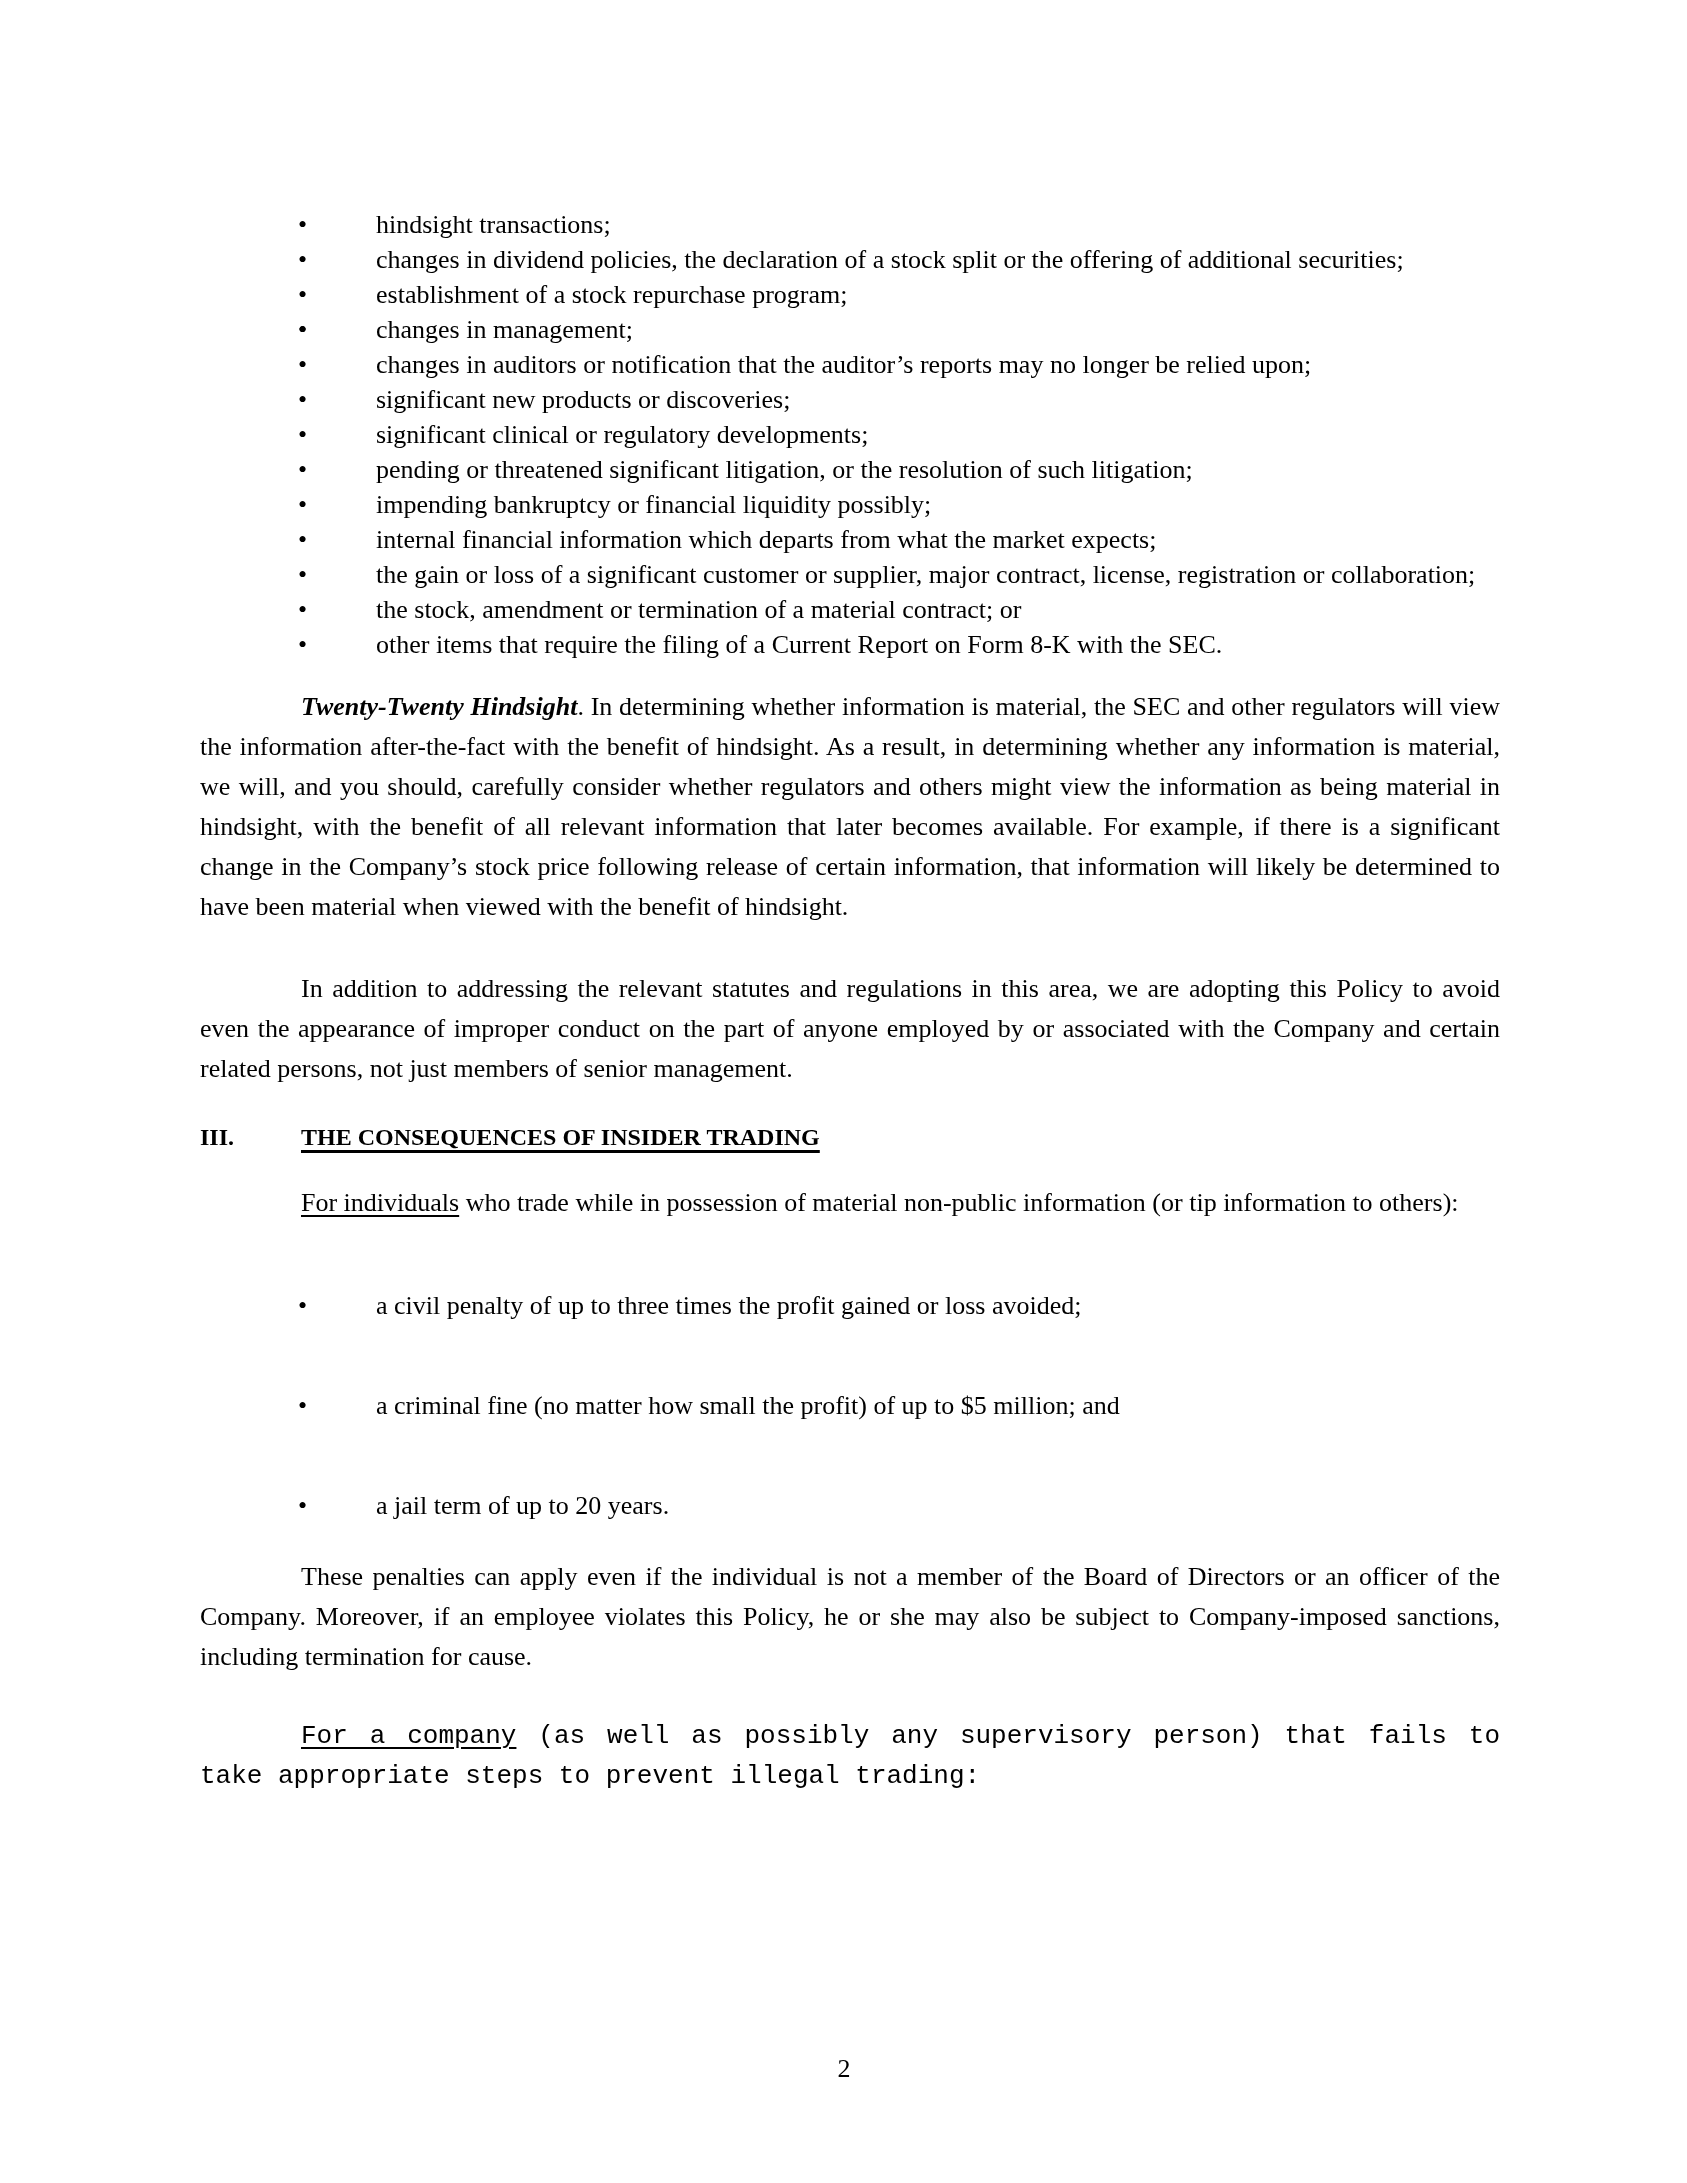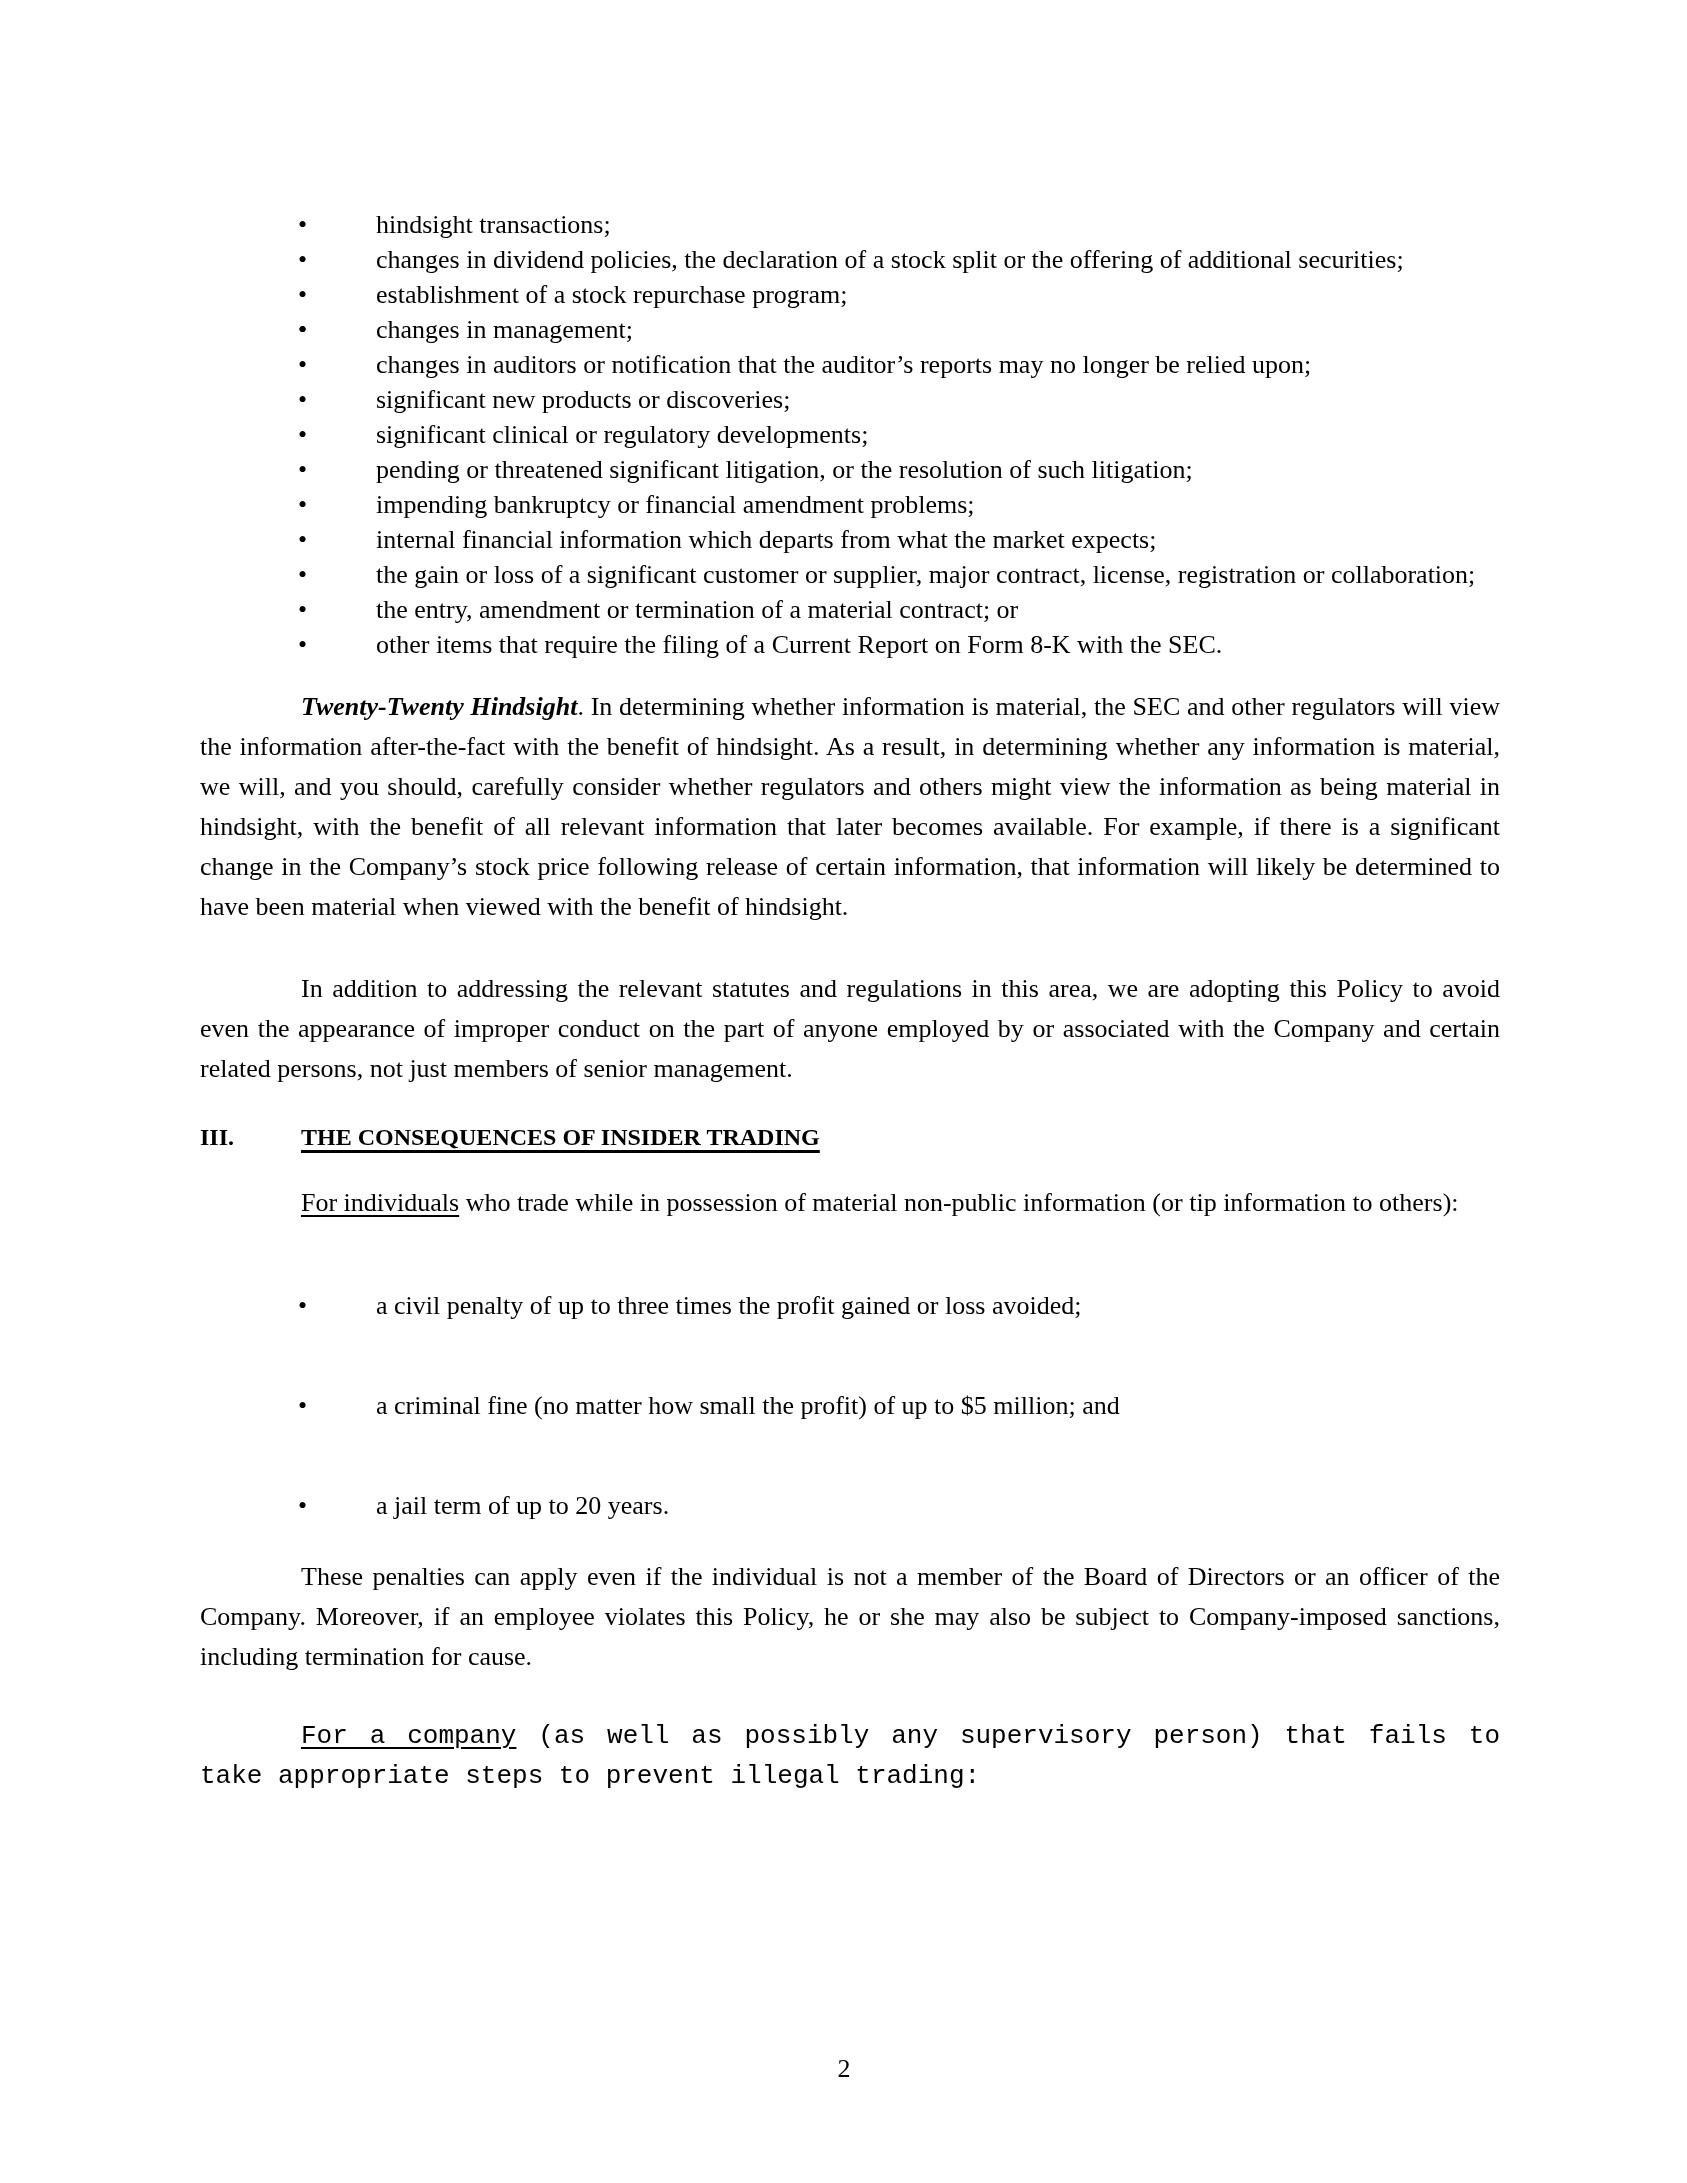--- a/index.html
+++ b/index.html
@@ -76,24 +76,24 @@
   <ul class="blist tight">
     <li><span class="bullet">•</span><span>hindsight transactions;</span></li>
     <li><span class="bullet">•</span><span>changes in dividend policies, the declaration of a stock split or the offering of additional securities;</span></li>
     <li><span class="bullet">•</span><span>establishment of a stock repurchase program;</span></li>
     <li><span class="bullet">•</span></li>
     <li><span class="bullet">•</span><span>changes in management;</span></li>
     <li><span class="bullet">•</span><span>changes in auditors or notification that the auditor’s reports may no longer be relied upon;</span></li>
     <li><span class="bullet">•</span><span>significant new products or discoveries;</span></li>
     <li><span class="bullet">•</span><span>significant clinical or regulatory developments;</span></li>
     <li><span class="bullet">•</span><span>pending or threatened significant litigation, or the resolution of such litigation;</span></li>
-    <li><span class="bullet">•</span><span>impending bankruptcy or financial amendment problems;</span></li>
+    <li><span class="bullet">•</span><span>impending bankruptcy or financial liquidity possibly;</span></li>
     <li><span class="bullet">•</span><span>internal financial information which departs from what the market expects;</span></li>
     <li><span class="bullet">•</span><span>the gain or loss of a significant customer or supplier, major contract, license, registration or collaboration;</span></li>
-    <li><span class="bullet">•</span><span>the entry, amendment or termination of a material contract; or</span></li>
+    <li><span class="bullet">•</span><span>the stock, amendment or termination of a material contract; or</span></li>
     <li><span class="bullet">•</span><span>other items that require the filing of a Current Report on Form 8-K with the SEC.</span></li>
   </ul>
 
   <p class="para hindsight"><span class="bi">Twenty-Twenty Hindsight</span><span>.  In determining whether information is material, the SEC and other regulators will view the information after-the-fact with the benefit of hindsight.  As a result, in determining whether any information is material, we will, and you should, carefully consider whether regulators and others might view the information as being material in hindsight, with the benefit of all relevant information that later becomes available.  For example, if there is a significant change in the Company’s stock price following release of certain information, that information will likely be determined to have been material when viewed with the benefit of hindsight.</span></p>
 
   <p class="para in-addition">In addition to addressing the relevant statutes and regulations in this area, we are adopting this Policy to avoid even the appearance of improper conduct on the part of anyone employed by or associated with the Company and certain related persons, not just members of senior management.</p>
 
   <h2 class="heading"><span class="h-num">III.</span><span class="h-title">THE CONSEQUENCES OF INSIDER TRADING</span></h2>
 
 

